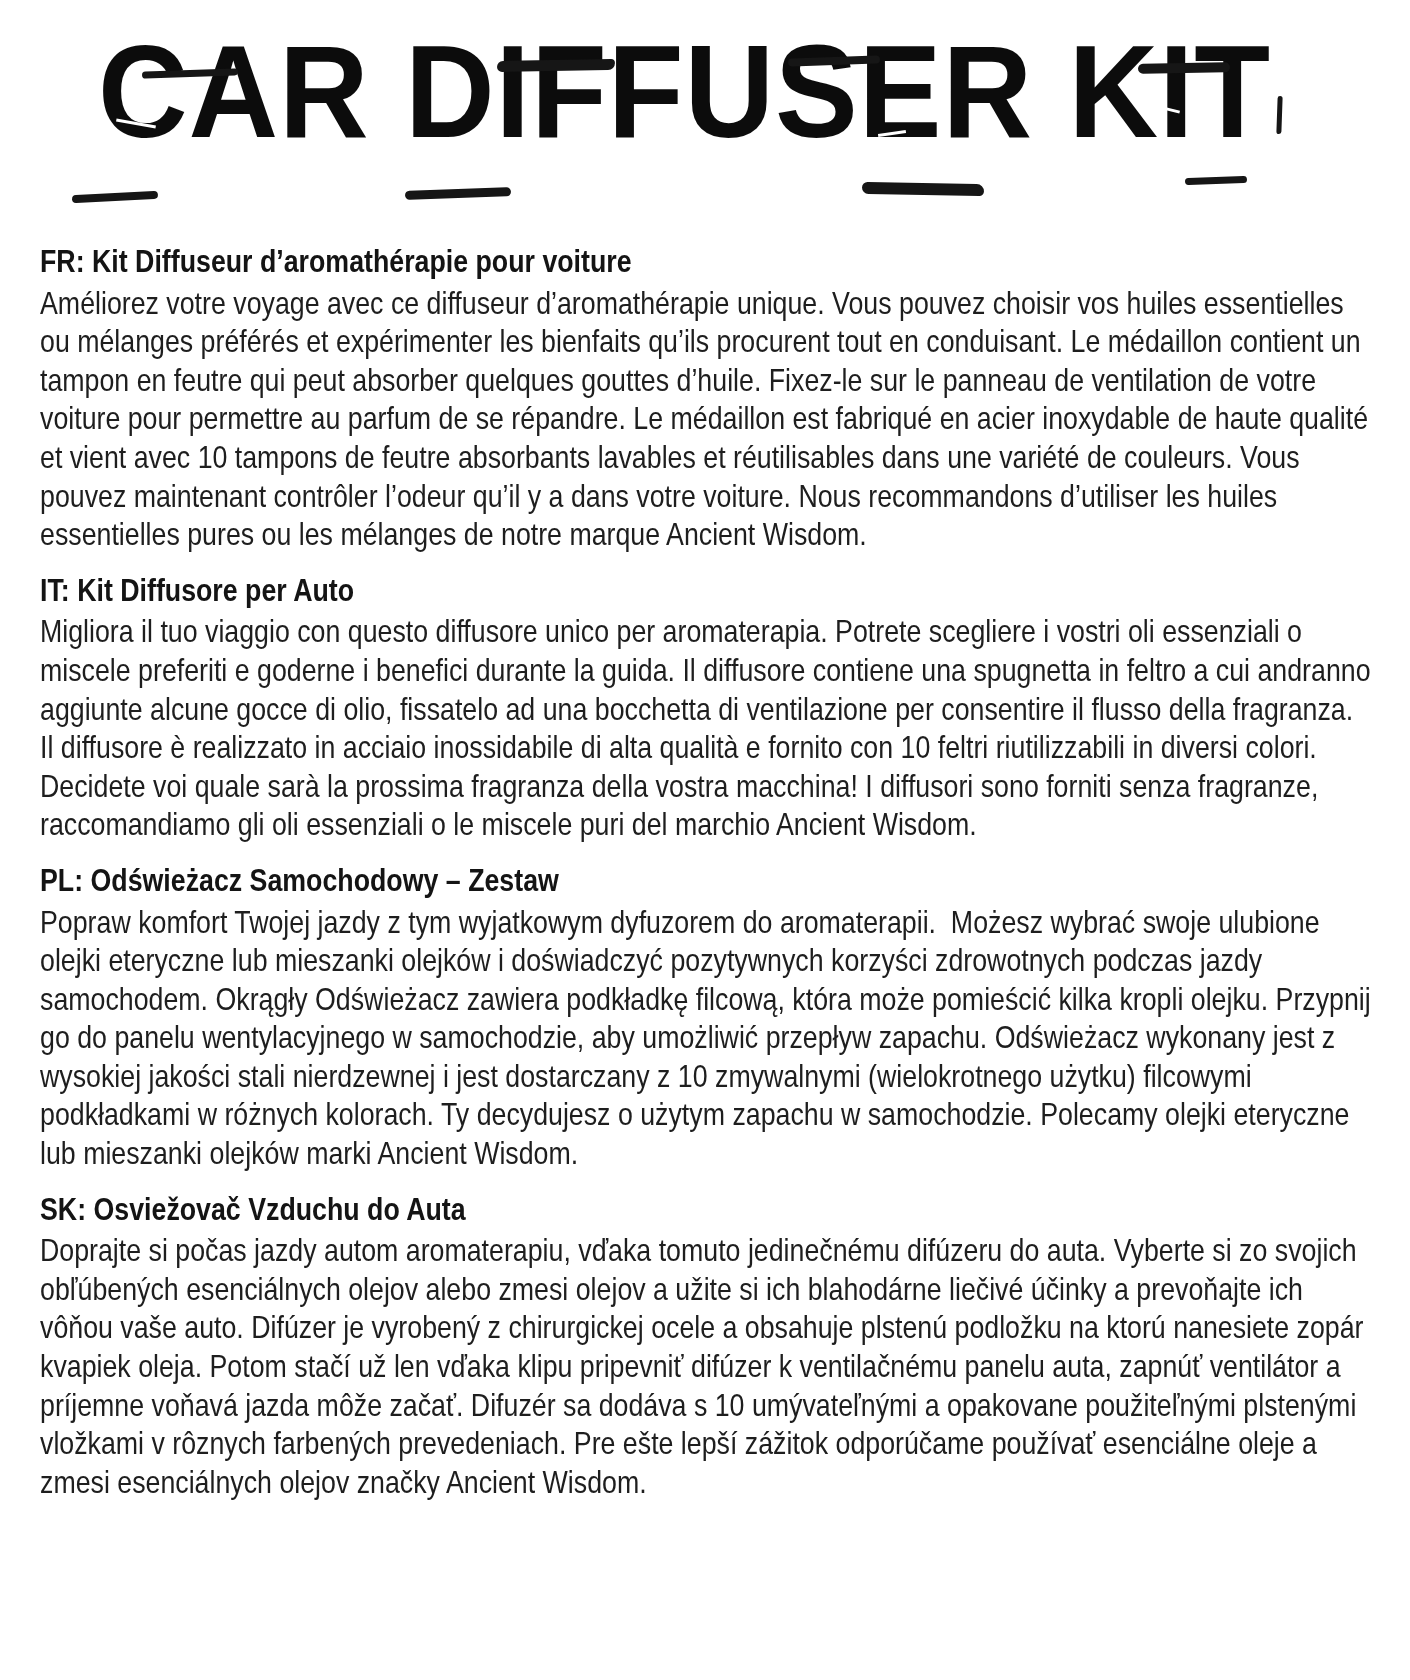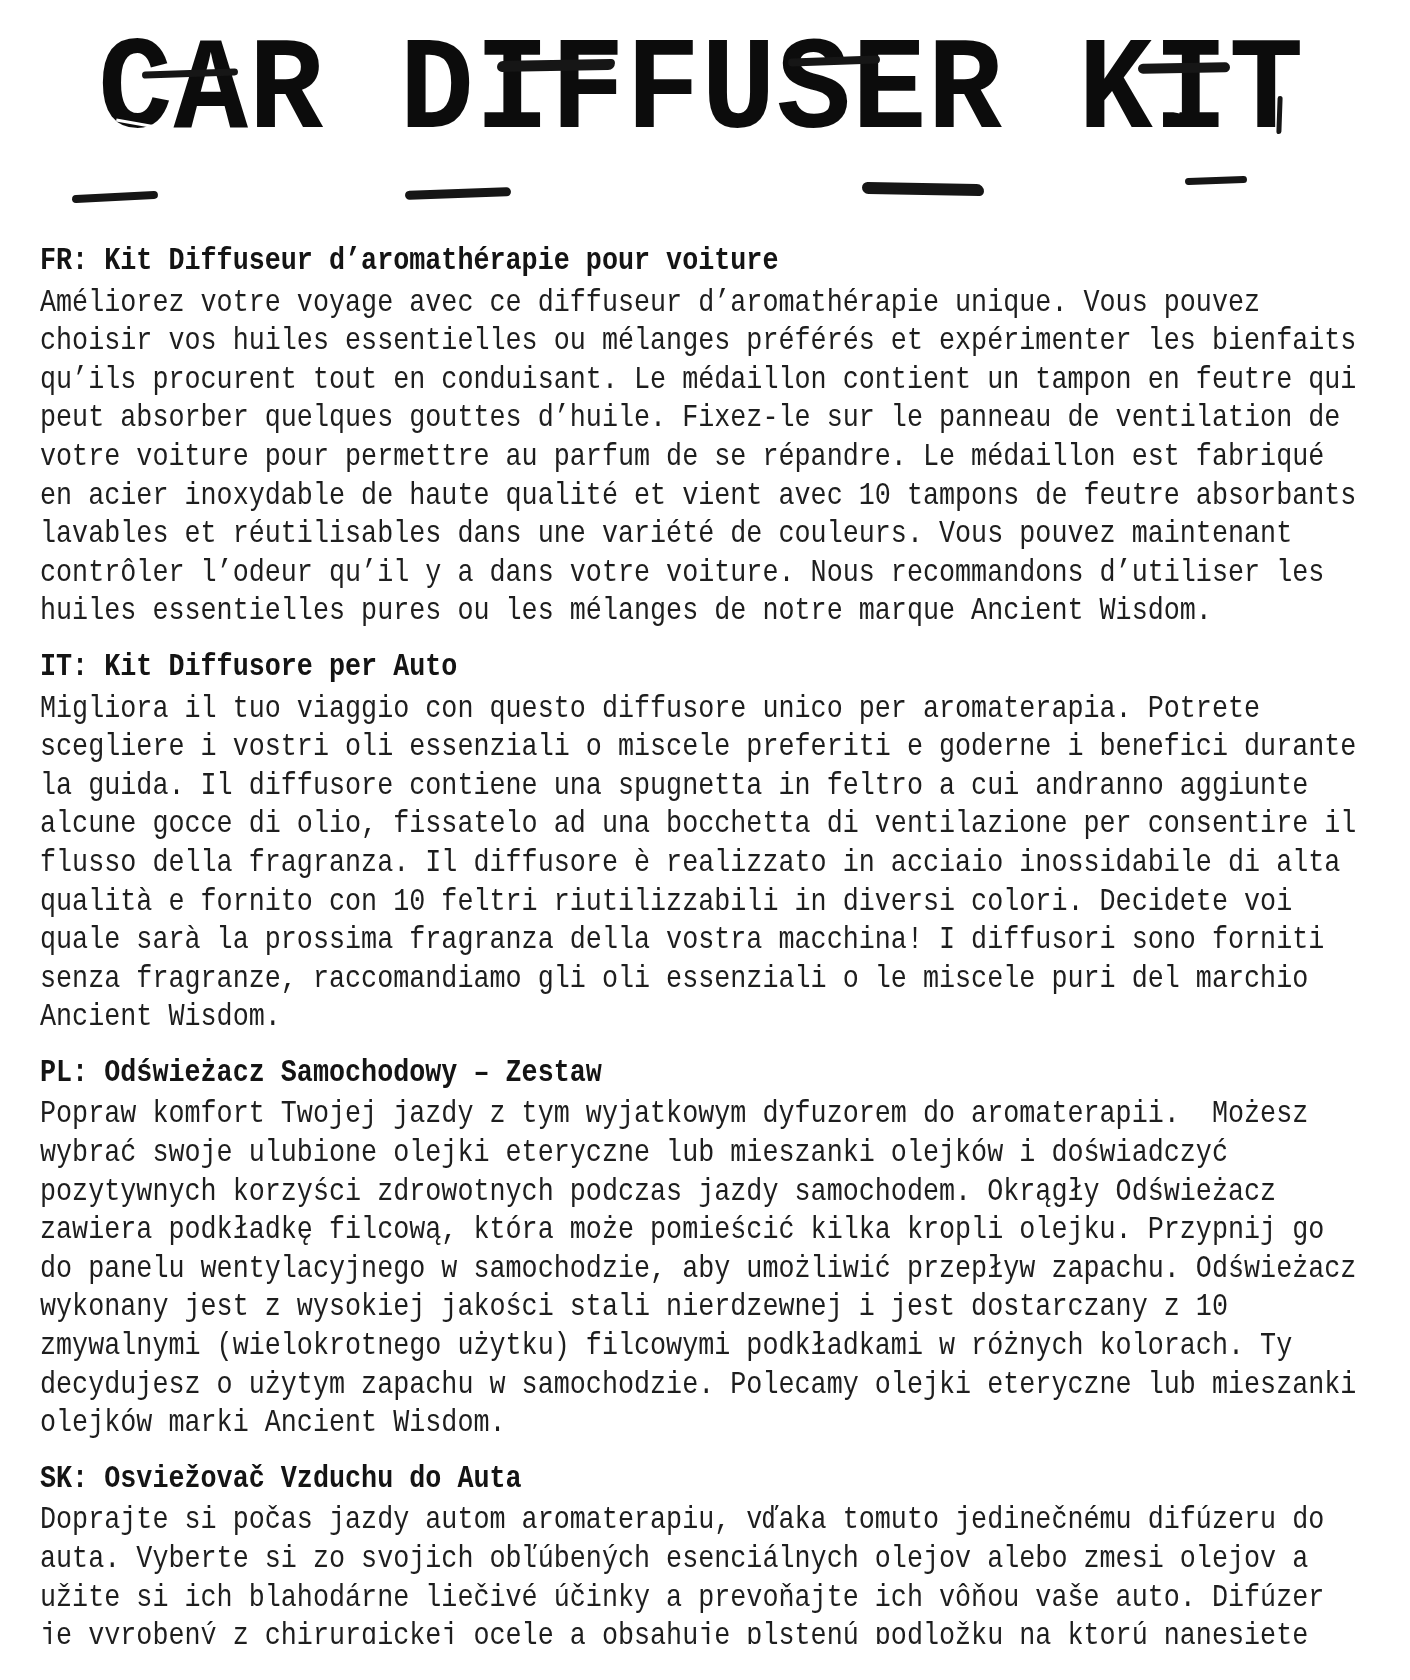--- a/index.html
+++ b/index.html
@@ -6,21 +6,21 @@
     margin: 0;
     padding: 0;
     background: #ffffff;
   }
   .page {
     position: relative;
     width: 1410px;
     height: 1644px;
     background: #ffffff;
     overflow: hidden;
-    font-family: Liberation Mono, monospace;
+    font-family: Liberation Sans, sans-serif;
     color: #1e1e1e;
   }
 
   
   .title-band {
     position: absolute;
     left: 0; top: 0;
     width: 1410px; height: 225px;
   }
   .main-title {

